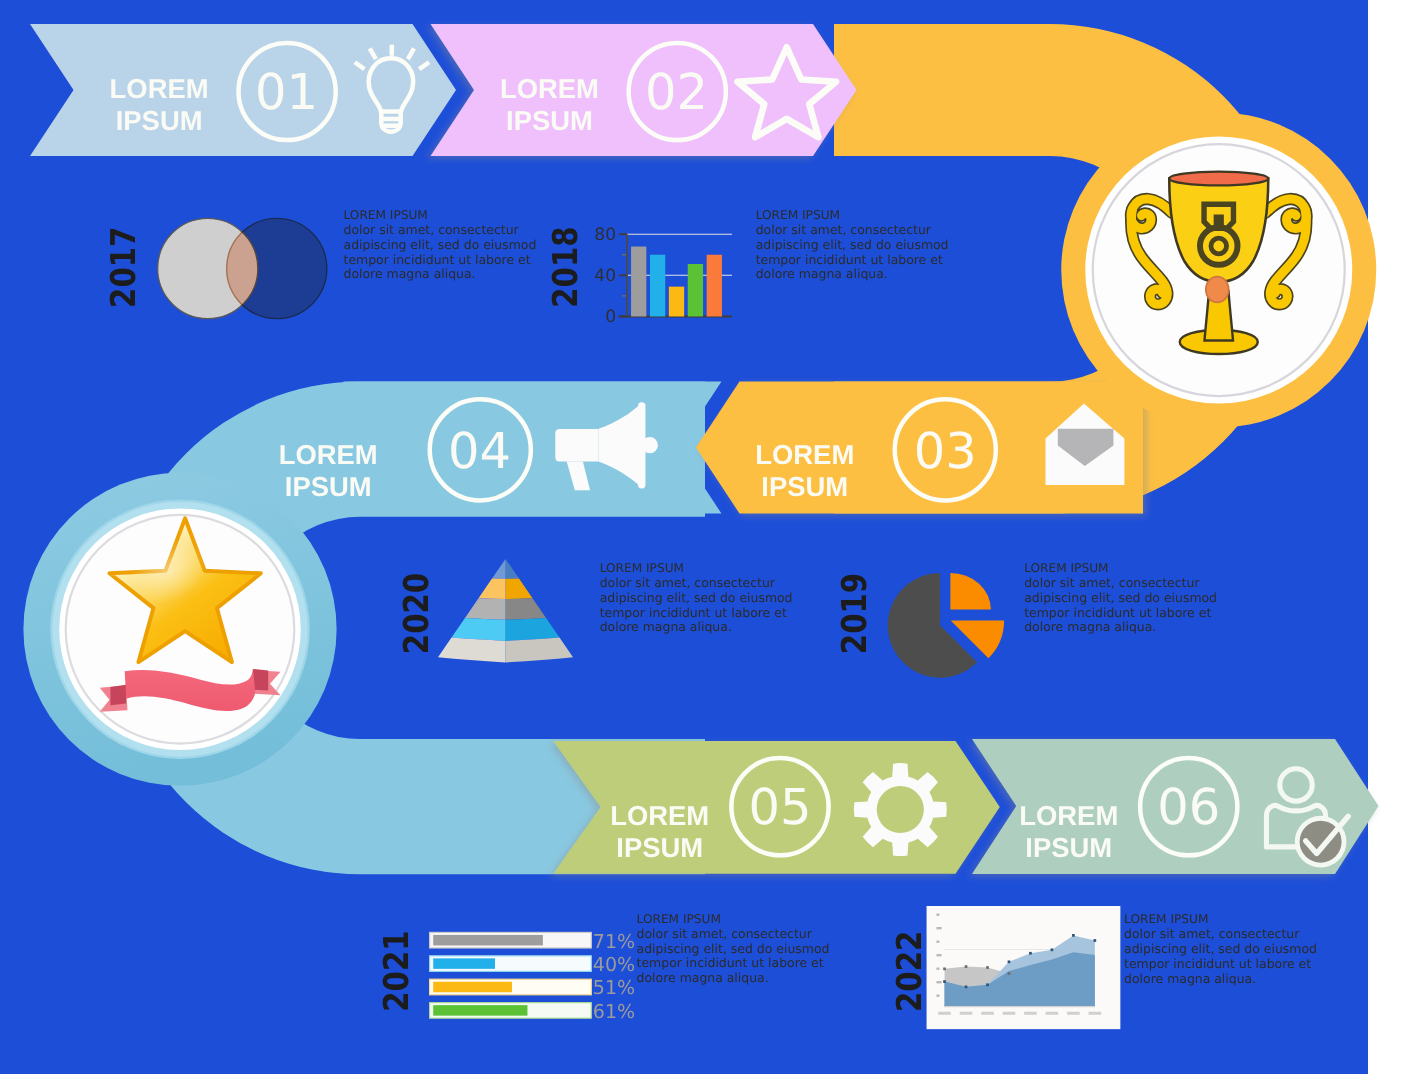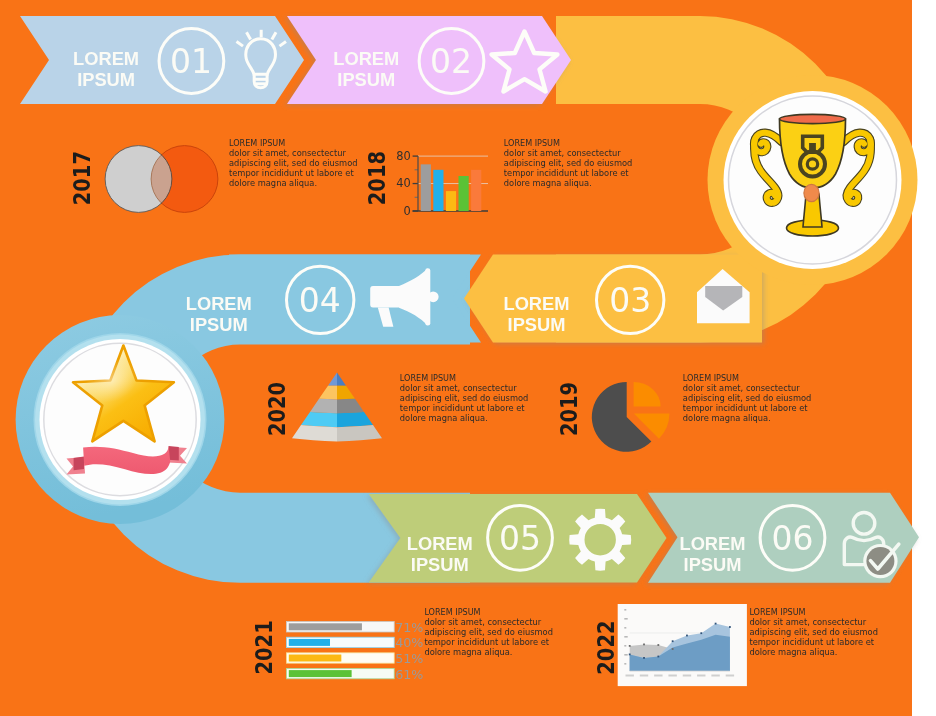--- a/index.html
+++ b/index.html
@@ -1,18 +1,18 @@
 <!DOCTYPE html>
 <html><head>
 <meta charset="utf-8">
 <title>Timeline Infographic</title>
 <style>
   html,body{margin:0;padding:0;background:#ffffff;}
   body{width:936px;height:716px;overflow:hidden;font-family:"Liberation Sans",sans-serif;}
-  #root{position:relative;width:912px;height:716px;background:#f97316;}
+  #root{position:relative;width:912px;height:716px;background:#1d4ed8;}
   svg.layer{position:absolute;left:0;top:0;}
   .bnr-label{font-family:"Liberation Sans",sans-serif;font-weight:bold;font-size:18.3px;fill:#fbfbf5;}
   .bnr-num{font-family:"DejaVu Sans",sans-serif;font-weight:normal;font-size:33px;fill:#fbfbf5;}
   .yr{font-family:"DejaVu Sans",sans-serif;font-weight:bold;font-size:22.8px;fill:#1c1c1c;}
   .blk-h{font-family:"DejaVu Sans",sans-serif;font-size:8.1px;fill:#2b2b2b;}
   .blk-b{font-family:"DejaVu Sans",sans-serif;font-size:8.3px;fill:#2b2b2b;}
   .axlbl{font-family:"DejaVu Sans",sans-serif;font-size:11.4px;fill:#2f2f2f;}
   .pctlbl{font-family:"DejaVu Sans",sans-serif;font-size:12.7px;fill:#9a9a9a;}
   .hdl-out{fill:none;stroke:#4a4420;stroke-width:8.2;stroke-linecap:round;stroke-linejoin:round;}
   .hdl-in{fill:none;stroke:#f9c800;stroke-width:6.0;stroke-linecap:round;stroke-linejoin:round;}

